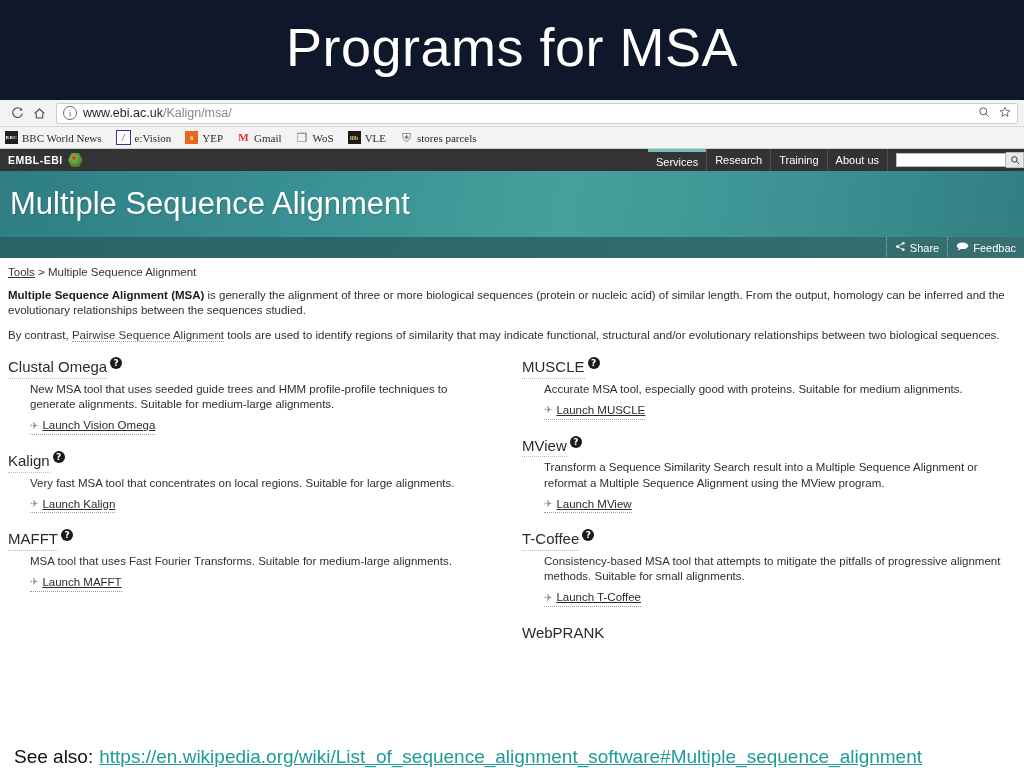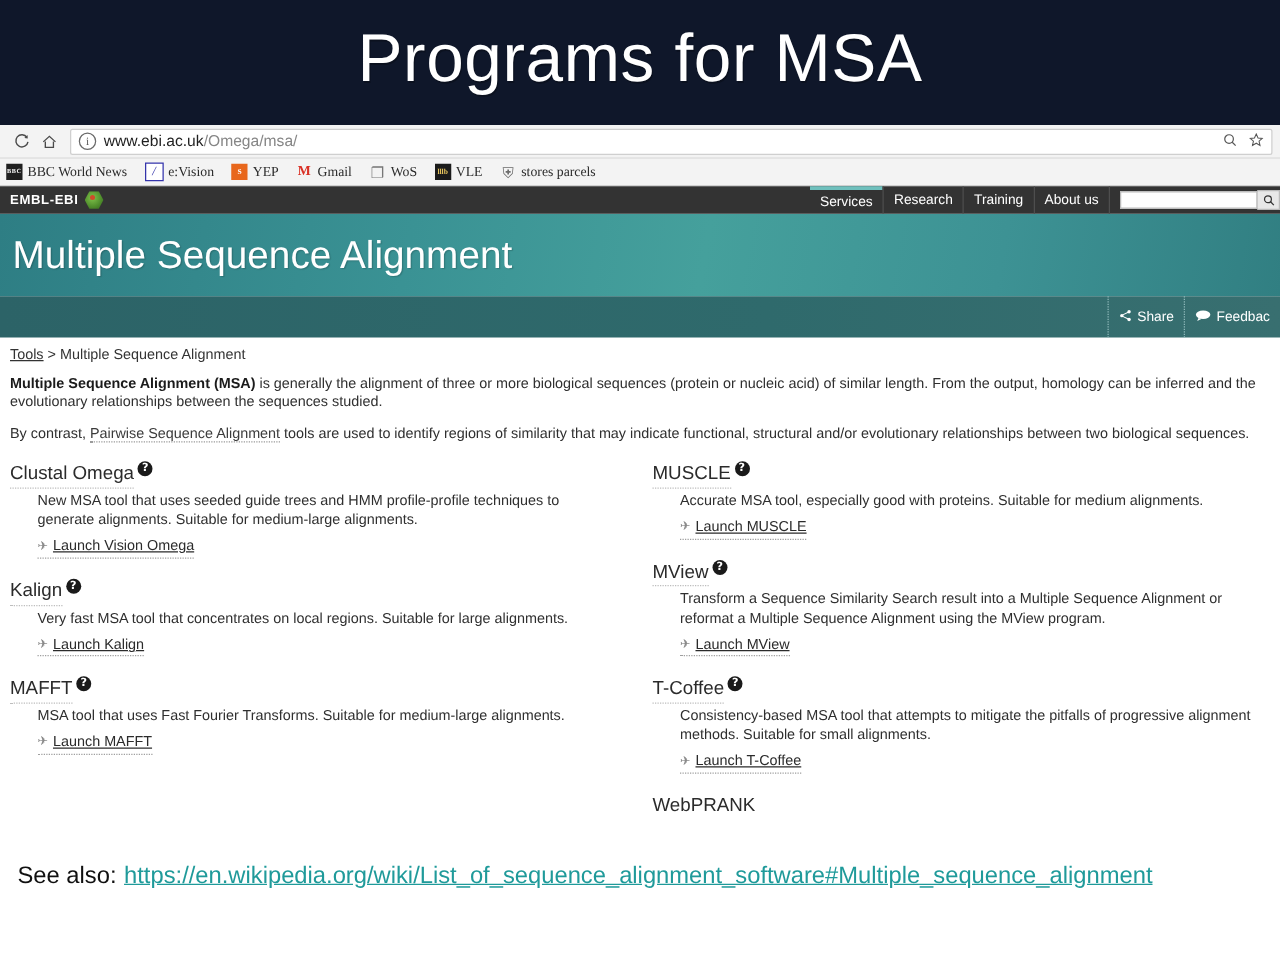--- a/index.html
+++ b/index.html
@@ -254,21 +254,21 @@
     margin: 0;
     color: #ffffff;
     font-size: 31px;
     font-weight: normal;
     letter-spacing: 0px;
     text-shadow: 1px 1px 1px rgba(0,0,0,0.18);
   }
 
   
   .sub-strip {
-    height: 33px;
+    height: 21px;
     background: linear-gradient(90deg, #2c6367 0%, #2f6a6c 60%, #386f70 100%);
     display: flex;
     align-items: flex-start;
     justify-content: flex-end;
     position: relative;
   }
   .strip-btn {
     display: flex;
     align-items: center;
     gap: 4px;
@@ -371,26 +371,26 @@
   }
   .launch .launch-text {
     text-decoration: underline;
     color: #2b2b2b;
   }
 
   
   .see-also {
     position: absolute;
     left: 0;
-    top: 690px;
+    top: 715px;
     width: 928px;
     height: 53px;
     background: #ffffff;
     display: flex;
-    align-items: flex-start;
+    align-items: flex-end;
     padding-left: 14px;
     box-sizing: border-box;
     font-size: 19px;
     color: #101010;
   }
   .see-also .label { margin-right: 6px; }
   .see-also .link {
     color: #1f9a9a;
     text-decoration: underline;
     word-break: break-all;
@@ -414,21 +414,21 @@
     </span>
     <span class="nav-icon">
       <svg width="13" height="13" viewBox="0 0 16 16">
           <path d="M2 8 L8 2.5 L14 8" fill="none" stroke="#4a4a4a" stroke-width="1.3"></path>
           <path d="M4 7.6 V13.5 H12 V7.6" fill="none" stroke="#4a4a4a" stroke-width="1.3"></path>
         </svg>
     </span>
     <div class="omnibox">
       <span class="info-circle">i</span>
       <span class="url-host">www.ebi.ac.uk</span>
-        <span class="url-path">/Omega/msa/</span>
+        <span class="url-path">/Kalign/msa/</span>
       <span class="omni-right">
         <span>
           <svg width="12" height="12" viewBox="0 0 16 16">
               <circle cx="7" cy="7" r="4.6" fill="none" stroke="#555" stroke-width="1.3"></circle>
               <line x1="10.4" y1="10.4" x2="14" y2="14" stroke="#555" stroke-width="1.3"></line>
             </svg>
         </span>
         <span>
           <svg width="12" height="12" viewBox="0 0 16 16">
               <path d="M8 1.6 L9.9 5.9 L14.4 6.3 L11 9.3 L12 13.8 L8 11.4 L4 13.8 L5 9.3 L1.6 6.3 L6.1 5.9 Z" fill="none" stroke="#555" stroke-width="1.1"></path>

